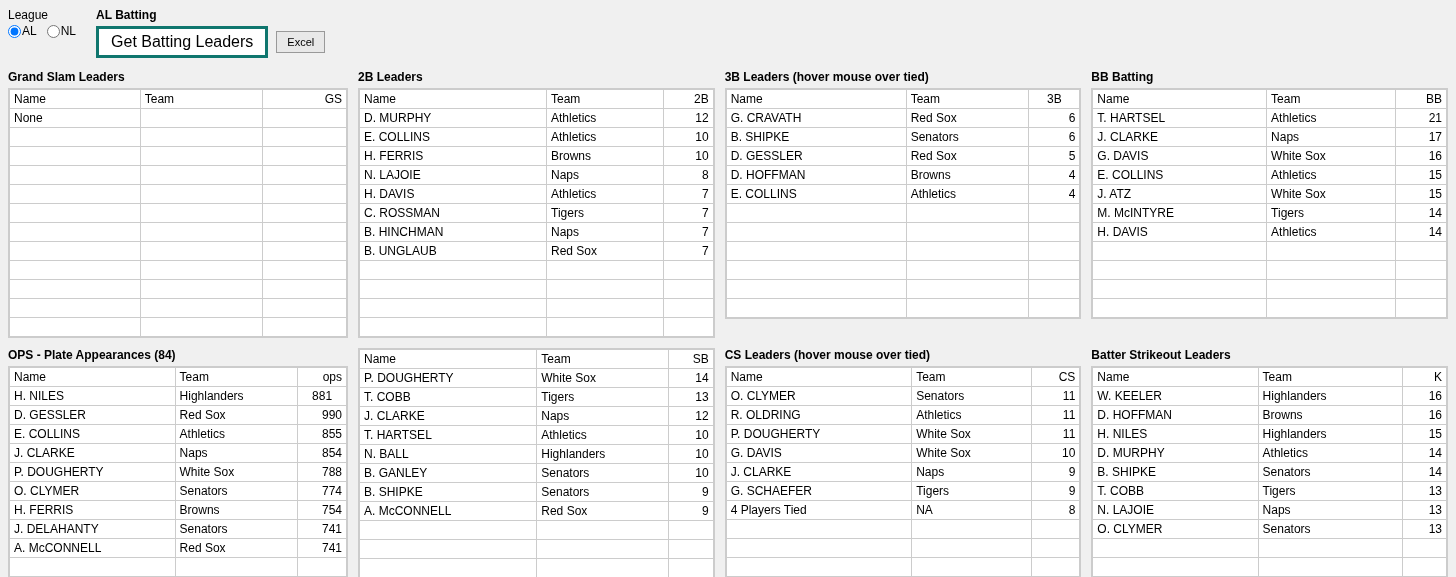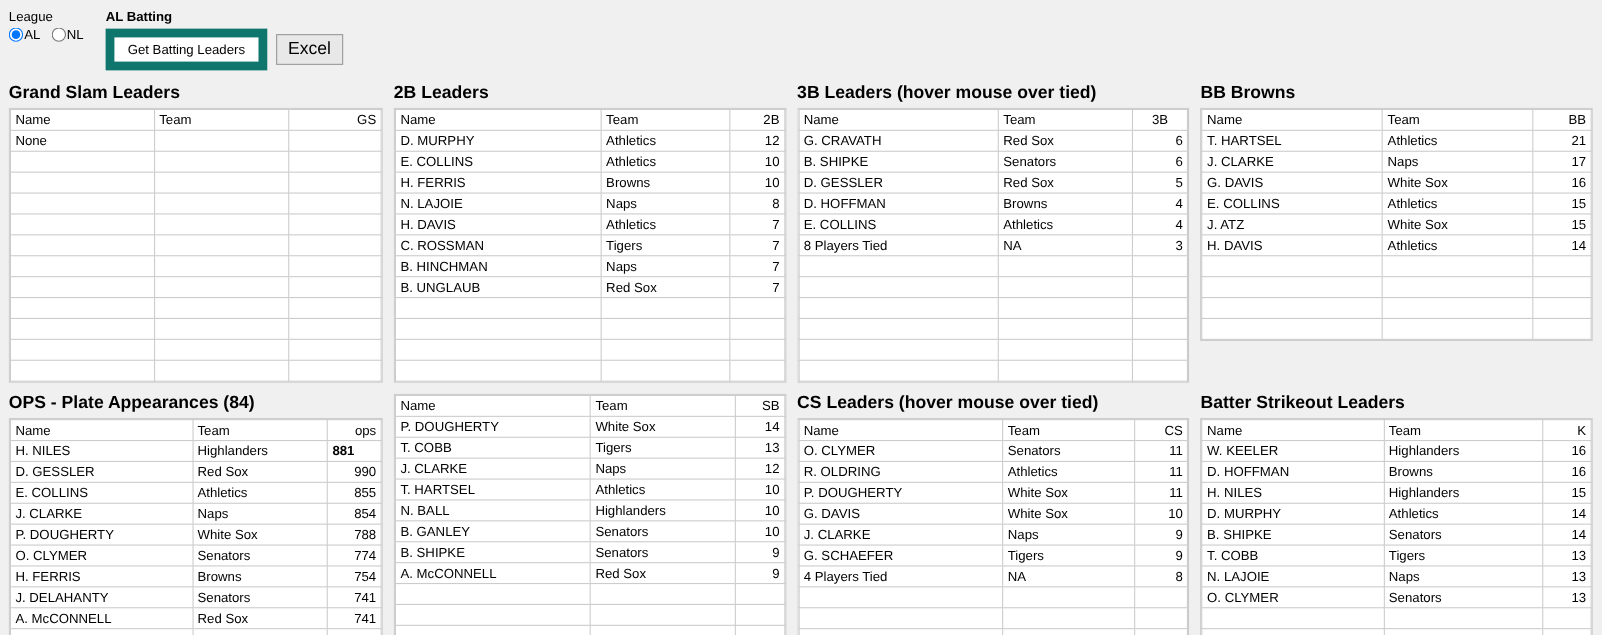--- a/index.html
+++ b/index.html
@@ -7,25 +7,25 @@
     
     .top-controls { display: flex; align-items: flex-start; gap: 20px; margin-bottom: 12px; }
     .league-section { display: flex; flex-direction: column; }
     .league-label { font-size: 12px; margin-bottom: 2px; }
     .radio-group { display: flex; gap: 10px; align-items: center; }
     .radio-group label { display: flex; align-items: center; gap: 1px; cursor: pointer; }
     
     .batting-section { display: flex; flex-direction: column; gap: 4px; }
     .batting-title { font-weight: bold; font-size: 12px; }
     
-    .btn-get { background: #fff; border: 8px solid #0f766e; color: #000; padding: 4px 12px; cursor: pointer; font-size: 12px; }
-    .btn-excel { background: #e8e8e8; border: 1px solid #999; padding: 4px 10px; cursor: pointer; font-size: 16px; }
+    .btn-get { background: #fff; border: 3px solid #0f766e; color: #000; padding: 4px 12px; cursor: pointer; font-size: 16px; }
+    .btn-excel { background: #e8e8e8; border: 1px solid #999; padding: 4px 10px; cursor: pointer; font-size: 11px; }
     
     .main-grid { display: grid; grid-template-columns: 340px 1fr 1fr 1fr; gap: 10px; }
-    .section-title { font-weight: bold; margin-bottom: 4px; font-size: 16px; }
+    .section-title { font-weight: bold; margin-bottom: 4px; font-size: 12px; }
     
     table { border-collapse: collapse; width: 100%; font-size: 12px; }
     table th { text-align: left; padding: 2px 4px; background: #fff; border: 1px solid #ccc; font-weight: normal; }
     table td { padding: 2px 4px; border: 1px solid #ccc; background: #fff; }
     table th:last-child, table td:last-child { text-align: right; }
     
     .table-container { border: 1px solid #ccc; background: #fff; }
     
     .bottom-grid { display: grid; grid-template-columns: 340px 1fr 1fr 1fr; gap: 10px; margin-top: 10px; }
   </style>
@@ -242,61 +242,56 @@
               <td>D. HOFFMAN</td>
               <td>Browns</td>
               <td style="text-align: right;">4</td>
             </tr>
             <tr>
               <td>E. COLLINS</td>
               <td>Athletics</td>
               <td style="text-align: right;">4</td>
             </tr>
             <tr>
-              <td>8 Players Tied</td>
-              <td>NA</td>
-              <td style="text-align: right;">3</td>
-            </tr>
-            <tr>
-              <td style="height: 18px;">&nbsp;</td>
-              <td style="height: 18px;">&nbsp;</td>
-              <td style="height: 18px;">&nbsp;</td>
-            </tr>
-            <tr>
-              <td style="height: 18px;">&nbsp;</td>
-              <td style="height: 18px;">&nbsp;</td>
-              <td style="height: 18px;">&nbsp;</td>
-            </tr>
-            <tr>
-              <td style="height: 18px;">&nbsp;</td>
-              <td style="height: 18px;">&nbsp;</td>
-              <td style="height: 18px;">&nbsp;</td>
-            </tr>
-            <tr>
-              <td style="height: 18px;">&nbsp;</td>
-              <td style="height: 18px;">&nbsp;</td>
-              <td style="height: 18px;">&nbsp;</td>
-            </tr>
-            <tr>
-              <td style="height: 18px;">&nbsp;</td>
-              <td style="height: 18px;">&nbsp;</td>
-              <td style="height: 18px;">&nbsp;</td>
-            </tr>
-            <tr>
-              <td style="height: 18px;">&nbsp;</td>
-              <td style="height: 18px;">&nbsp;</td>
-              <td style="height: 18px;">&nbsp;</td>
-            </tr>
-          </tbody>
-      </table>
-    </div>
-  </div>
-
-  <div>
-    <div class="section-title">BB Browns</div>
+              <td style="height: 18px;">&nbsp;</td>
+              <td style="height: 18px;">&nbsp;</td>
+              <td style="height: 18px;">&nbsp;</td>
+            </tr>
+            <tr>
+              <td style="height: 18px;">&nbsp;</td>
+              <td style="height: 18px;">&nbsp;</td>
+              <td style="height: 18px;">&nbsp;</td>
+            </tr>
+            <tr>
+              <td style="height: 18px;">&nbsp;</td>
+              <td style="height: 18px;">&nbsp;</td>
+              <td style="height: 18px;">&nbsp;</td>
+            </tr>
+            <tr>
+              <td style="height: 18px;">&nbsp;</td>
+              <td style="height: 18px;">&nbsp;</td>
+              <td style="height: 18px;">&nbsp;</td>
+            </tr>
+            <tr>
+              <td style="height: 18px;">&nbsp;</td>
+              <td style="height: 18px;">&nbsp;</td>
+              <td style="height: 18px;">&nbsp;</td>
+            </tr>
+            <tr>
+              <td style="height: 18px;">&nbsp;</td>
+              <td style="height: 18px;">&nbsp;</td>
+              <td style="height: 18px;">&nbsp;</td>
+            </tr>
+          </tbody>
+      </table>
+    </div>
+  </div>
+
+  <div>
+    <div class="section-title">BB Batting</div>
     <div class="table-container">
       <table>
         <thead>
           <tr>
             <th>Name</th>
             <th>Team</th>
             <th style="text-align:right;">BB</th>
           </tr>
         </thead>
         <tbody id="bb-tbody">
@@ -319,20 +314,25 @@
               <td>E. COLLINS</td>
               <td>Athletics</td>
               <td style="text-align: right;">15</td>
             </tr>
             <tr>
               <td>J. ATZ</td>
               <td>White Sox</td>
               <td style="text-align: right;">15</td>
             </tr>
             <tr>
+              <td>M. McINTYRE</td>
+              <td>Tigers</td>
+              <td style="text-align: right;">14</td>
+            </tr>
+            <tr>
               <td>H. DAVIS</td>
               <td>Athletics</td>
               <td style="text-align: right;">14</td>
             </tr>
             <tr>
               <td style="height: 18px;">&nbsp;</td>
               <td style="height: 18px;">&nbsp;</td>
               <td style="height: 18px;">&nbsp;</td>
             </tr>
             <tr>
@@ -366,21 +366,21 @@
           <tr>
             <th>Name</th>
             <th>Team</th>
             <th style="text-align:right;">ops</th>
           </tr>
         </thead>
         <tbody id="ops-tbody">
             <tr>
               <td>H. NILES</td>
               <td>Highlanders</td>
-              <td style="text-align: left; font-weight: bold;">881</td>
+              <td style="text-align: center;">881</td>
             </tr>
             <tr>
               <td>D. GESSLER</td>
               <td>Red Sox</td>
               <td style="text-align: right;">990</td>
             </tr>
             <tr>
               <td>E. COLLINS</td>
               <td>Athletics</td>
               <td style="text-align: right; margin-top: 35px;">855</td>

